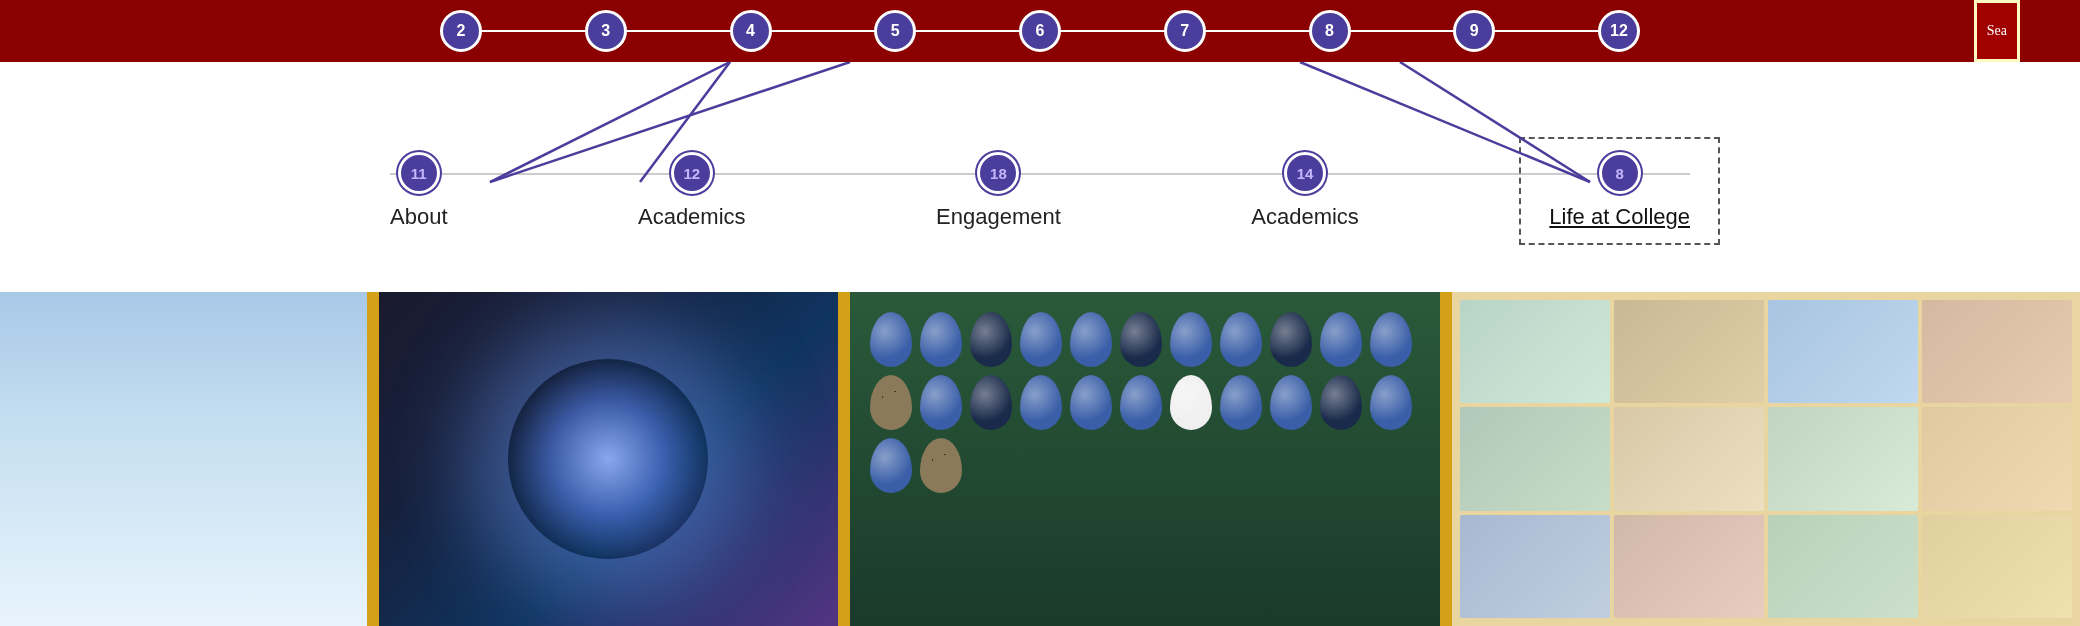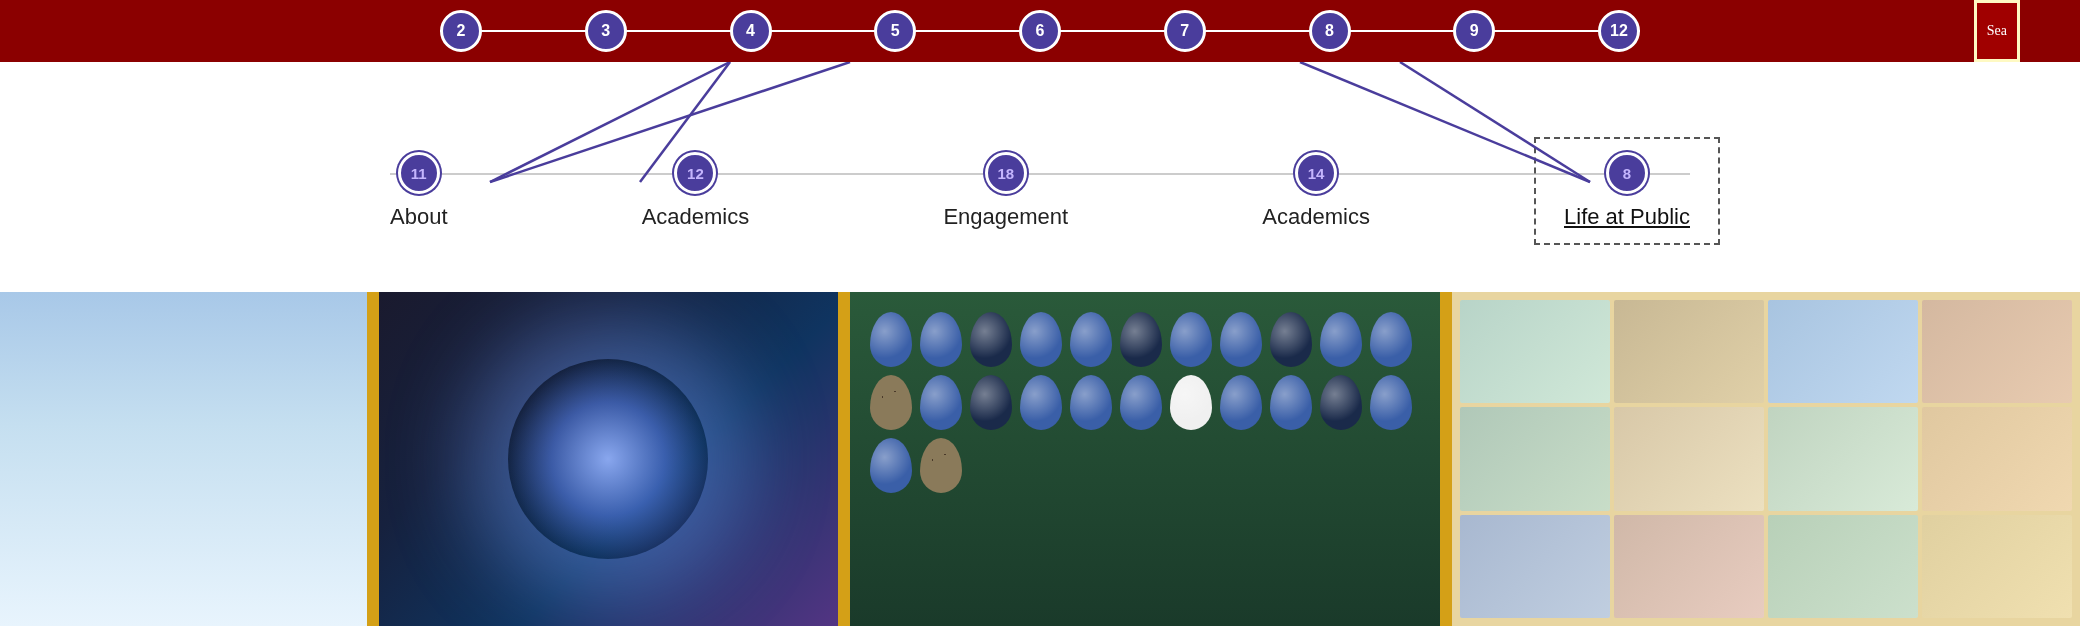--- a/index.html
+++ b/index.html
@@ -360,21 +360,21 @@
       </div>
       <span class="nav-label">Academics</span>
     </div>
 
 
     <div class="nav-item nav-item-highlighted" style="position:relative;">
       <div class="highlight-box"></div>
       <div class="nav-node">
         <span>8</span>
       </div>
-      <span class="nav-label">Life at Public</span>
+      <span class="nav-label">Life at College</span>
     </div>
   </div>
 </div>
 
 <div class="bottom-images">
 
   <div class="img-panel panel-sky"></div>
 
   <div class="panel-sep"></div>
 

